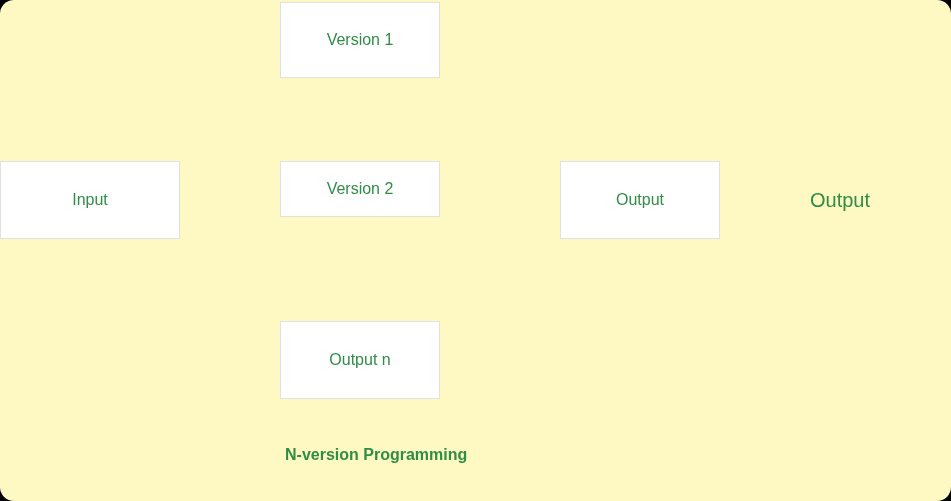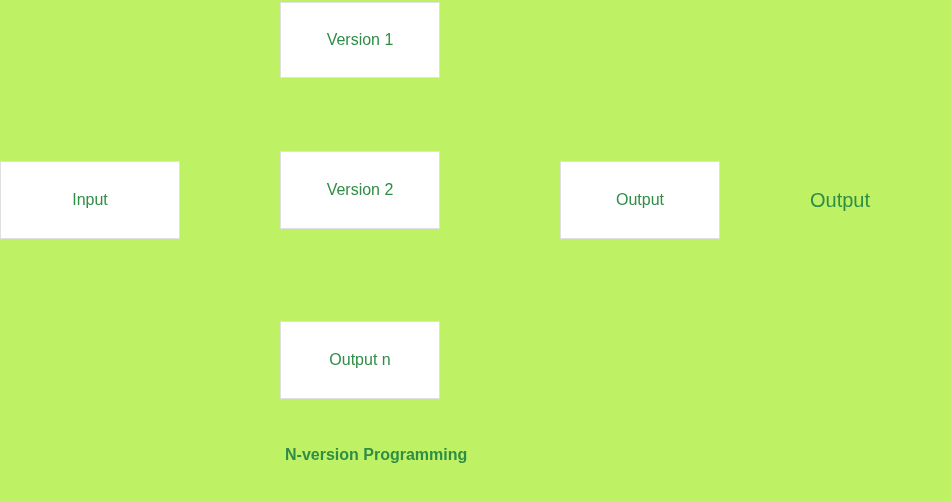--- a/index.html
+++ b/index.html
@@ -4,23 +4,24 @@
 <style>
   html, body {
     margin: 0;
     padding: 0;
     background: #000000;
   }
   .canvas {
     position: relative;
     width: 951px;
     height: 501px;
-    background: #bef264;
+    background: #fef9c3;
     font-family: "Liberation Sans", "DejaVu Sans", sans-serif;
     overflow: hidden;
+    border-radius: 14px;
   }
   .node-box {
     position: absolute;
     background: #ffffff;
     border: 1px solid #e0e0e0;
     display: flex;
     align-items: center;
     justify-content: center;
     box-sizing: border-box;
   }
@@ -43,21 +44,21 @@
     position: absolute;
     color: #2f8d46;
     font-size: 16px;
     font-weight: 600;
     white-space: nowrap;
   }
 
   
   .box-version1 { left: 280px; top: 2px;   width: 160px; height: 76px; }
   .box-input    { left: 0px;   top: 161px; width: 180px; height: 78px; }
-  .box-version2 { left: 280px; top: 151px; width: 160px; height: 78px; }
+  .box-version2 { left: 280px; top: 161px; width: 160px; height: 56px; }
   .box-voter    { left: 560px; top: 161px; width: 160px; height: 78px; }
   .box-versionn { left: 280px; top: 321px; width: 160px; height: 78px; }
   .label-output { left: 780px; top: 186px; width: 120px; height: 28px; }
   .caption-title { left: 285px; top: 446px; }
 </style>
 </head>
 <body>
 
 <div class="canvas">
 

